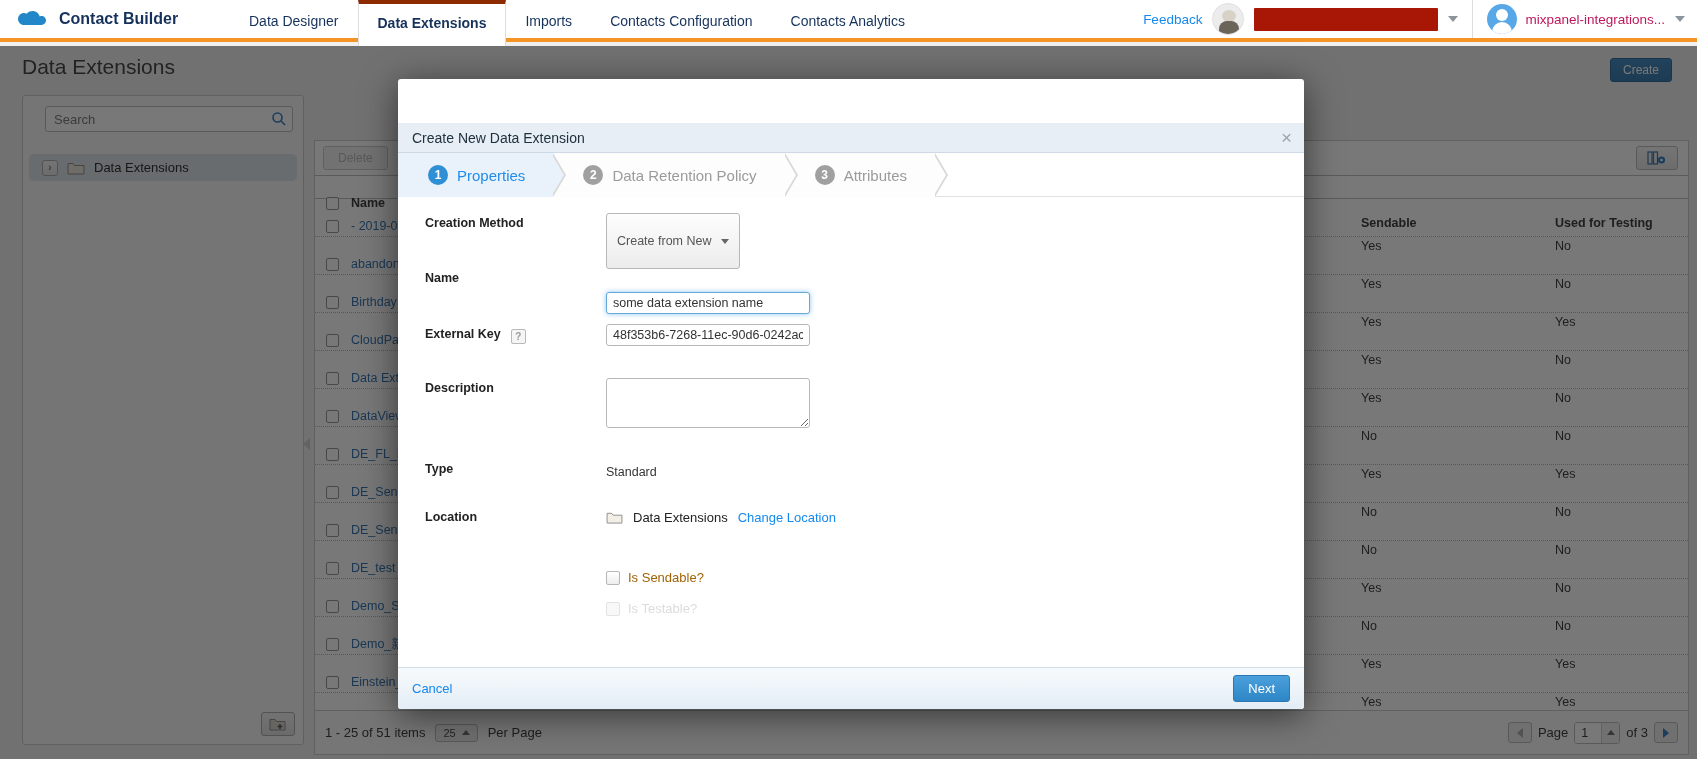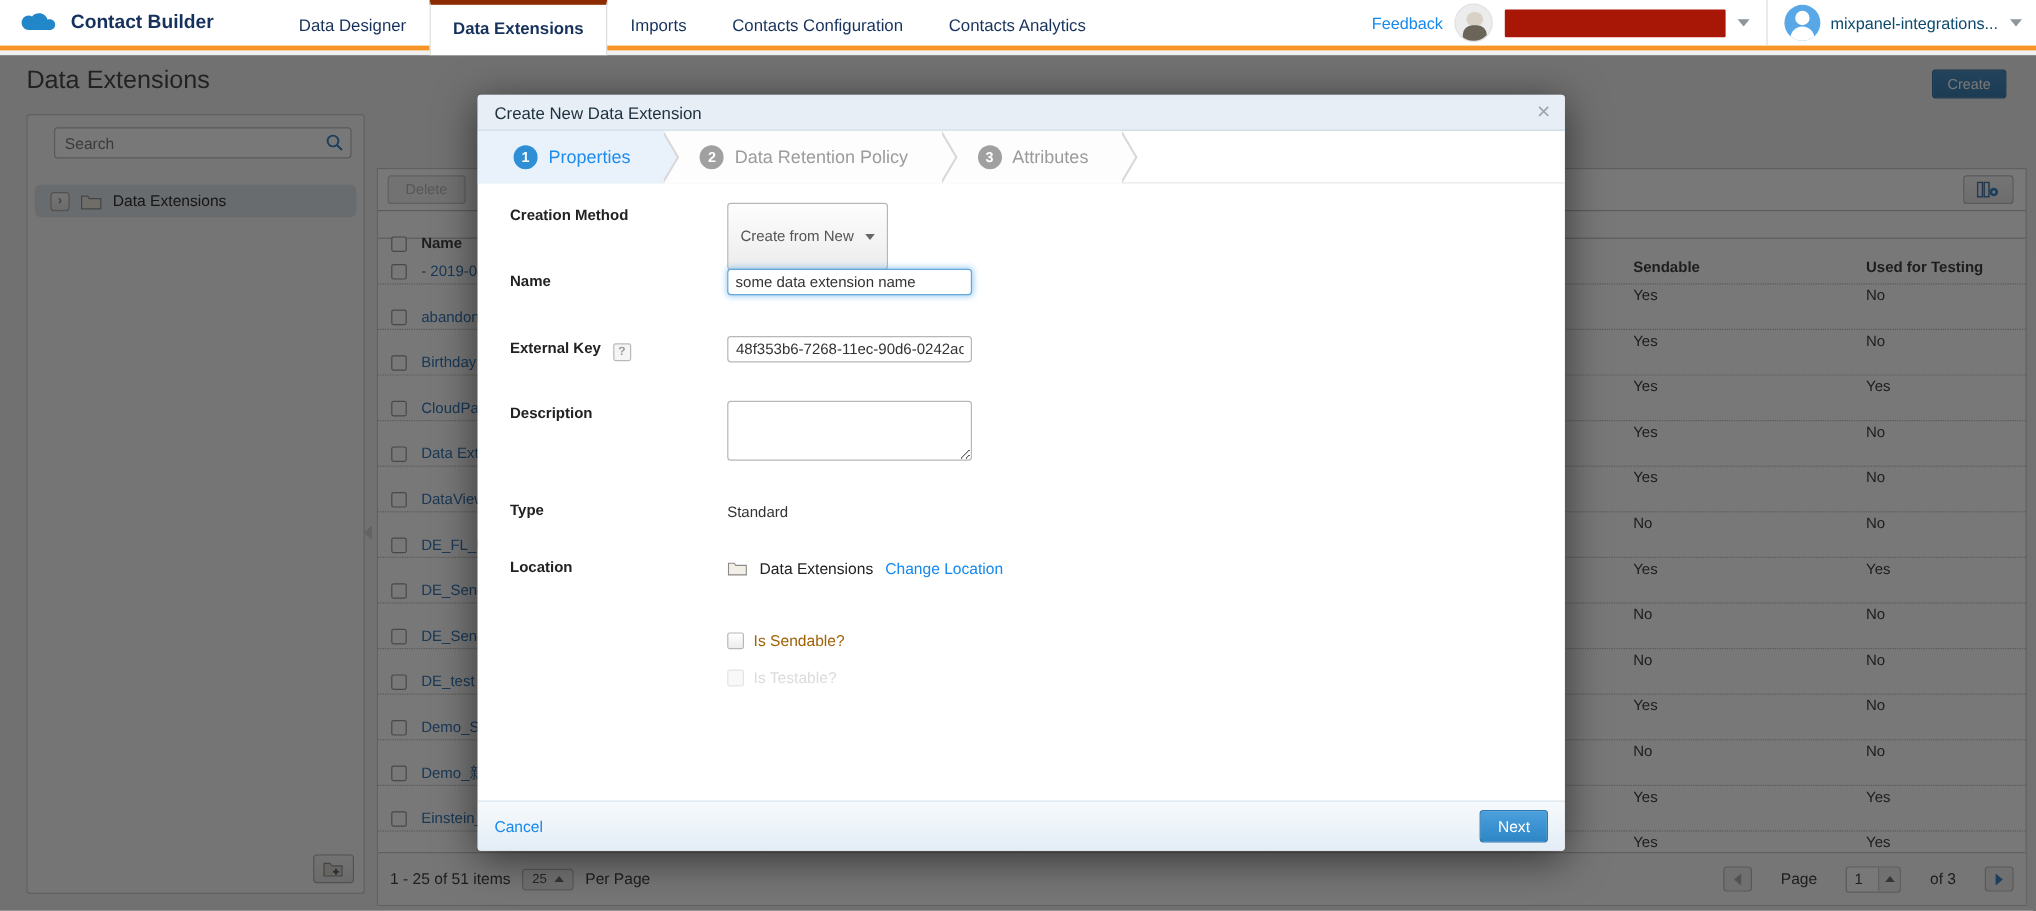--- a/index.html
+++ b/index.html
@@ -34,21 +34,21 @@
   }
   .einstein::before { content:""; position:absolute; left:9px; top:6px; width:14px; height:12px; border-radius:50%; background:#d8d2c6; }
   .einstein::after { content:""; position:absolute; left:6px; top:17px; width:20px; height:14px; border-radius:8px 8px 0 0; background:#6b6458; }
   .redacted { width:184px; height:23px; background:#a81605; border-radius:1px; }
   .caret-down { width:0; height:0; border-left:5px solid transparent; border-right:5px solid transparent; border-top:6px solid #8d959c; }
   .nav-divider { width:1px; align-self:stretch; background:#dcdcdc; margin:0 4px; }
   .user-chip { display:flex; align-items:center; gap:8px; cursor:pointer; }
   .user-avatar { width:30px; height:30px; border-radius:50%; background:#58a8e8; position:relative; overflow:hidden; }
   .user-avatar::before { content:""; position:absolute; left:9px; top:5px; width:12px; height:12px; border-radius:50%; background:#fff; }
   .user-avatar::after { content:""; position:absolute; left:5px; top:18px; width:20px; height:14px; border-radius:10px 10px 0 0; background:#fff; }
-  .user-name { font-size:13.5px; color:#0c4a6e; }
+  .user-name { font-size:13.5px; color:#be185d; }
 
   
   .page-title { position:absolute; left:22px; top:55px; font-size:21px; color:#3b3b3b; z-index:1; }
   .create-btn {
     position:absolute; right:25px; top:58px; z-index:1;
     background:linear-gradient(#3d86bf,#2e76ad); border:1px solid #28679a; border-radius:3px;
     color:#fff; font-size:12px; padding:4px 12px; cursor:pointer;
   }
 
   
@@ -120,21 +120,21 @@
     position:absolute; left:0; right:0; bottom:0; height:44px;
     border-top:1px solid #c9c9c9; background:#fbfbfb;
     display:flex; align-items:center; padding:0 10px; font-size:13px; color:#333;
   }
   .pp-box {
     display:inline-flex; align-items:center; gap:6px; margin:0 10px;
     border:1px solid #b9b9b9; border-radius:3px; background:linear-gradient(#f5f5f5,#e8e8e8);
     padding:2px 7px; font-size:11px; color:#444; cursor:pointer;
   }
   .caret-up-sm { width:0; height:0; border-left:4px solid transparent; border-right:4px solid transparent; border-bottom:5px solid #666; }
-  .pager { margin-left:auto; display:flex; align-items:center; gap:24px; }
+  .pager { margin-left:auto; display:flex; align-items:center; gap:6px; }
   .pg-btn {
     width:24px; height:21px; border:1px solid #b9b9b9; border-radius:3px;
     background:#ececec; display:flex; align-items:center; justify-content:center; cursor:pointer;
   }
   .arrow-left { width:0; height:0; border-top:5px solid transparent; border-bottom:5px solid transparent; border-right:6px solid #a8a8a8; }
   .arrow-right { width:0; height:0; border-top:5px solid transparent; border-bottom:5px solid transparent; border-left:6px solid #2c7cc0; }
   .page-input-box {
     display:inline-flex; align-items:center; border:1px solid #b9b9b9; border-radius:3px; background:#fff; overflow:hidden;
   }
   .page-input { width:26px; height:20px; border:0; font-size:12.5px; padding-left:6px; color:#333; font-family:"Liberation Sans", sans-serif; }
@@ -144,21 +144,21 @@
   .overlay { position:absolute; left:0; top:46px; right:0; bottom:0; background:rgba(15,15,15,0.56); z-index:20; }
 
   
   .modal {
     position:absolute; left:398px; top:79px; width:906px; height:630px; z-index:40;
     background:#fff; border-radius:3px; box-shadow:0 6px 35px rgba(0,0,0,0.55);
     display:flex; flex-direction:column; overflow:hidden;
   }
   .modal-header {
     height:30px; background:#e7eef6; border-bottom:1px solid #cdd9e4;
-    display:flex; align-items:center; padding:0 14px; position:relative;
+    display:flex; align-items:center; padding:0 14px; position:relative;margin-top:44px;
   }
   .modal-title { font-size:14px; color:#20323f; }
   .modal-close { position:absolute; right:12px; top:3px; font-size:19px; color:#9ba6ae; cursor:pointer; line-height:24px; }
   .modal-close::before { content:"×"; }
 
   .steps { height:44px; border-bottom:1px solid #e2e2e2; display:flex; background:#fff; }
   .step { display:flex; align-items:center; gap:9px; position:relative; height:44px; padding:0 28px 0 30px; }
   .step::before {
     content:""; position:absolute; right:-13px; top:0; z-index:2;
     border-top:22px solid transparent; border-bottom:22px solid transparent; border-left:13px solid #d8d8d8;
@@ -185,21 +185,21 @@
   .dd-btn {
     display:inline-flex; align-items:center; gap:10px; padding:20px 10px;
     border:1px solid #b7b7b7; border-radius:3px; background:linear-gradient(#fdfdfd,#ececec);
     font-size:12.5px; color:#555; cursor:pointer;
   }
   .dd-caret { width:0; height:0; border-left:4px solid transparent; border-right:4px solid transparent; border-top:5px solid #666; }
   .txt-input {
     width:204px; height:22px; border:1px solid #b7b7b7; border-radius:3px; padding:0 6px;
     font-size:12.5px; color:#333; font-family:"Liberation Sans", sans-serif; background:#fff;
   }
-  .txt-input.focused { border-color:#66a8d8; box-shadow:0 0 5px rgba(82,168,236,0.65); outline:none; }
+  .txt-input.focused { border-color:#66a8d8; box-shadow:0 0 5px rgba(82,168,236,0.65); outline:none;margin-top:24px; }
   .help-icon {
     display:inline-block; width:15px; height:15px; margin-left:10px; vertical-align:-2px;
     border:1px solid #b9b9b9; border-radius:2px; background:#f5f5f5; color:#9a9a9a;
     font-size:10px; text-align:center; line-height:14px; font-weight:bold; cursor:pointer;
   }
   .help-icon::before { content:"?"; }
   .desc-area {
     width:204px; height:50px; border:1px solid #b7b7b7; border-radius:3px; resize:both;
     font-family:"Liberation Sans", sans-serif; font-size:12.5px; padding:4px 6px; color:#333;
   }

